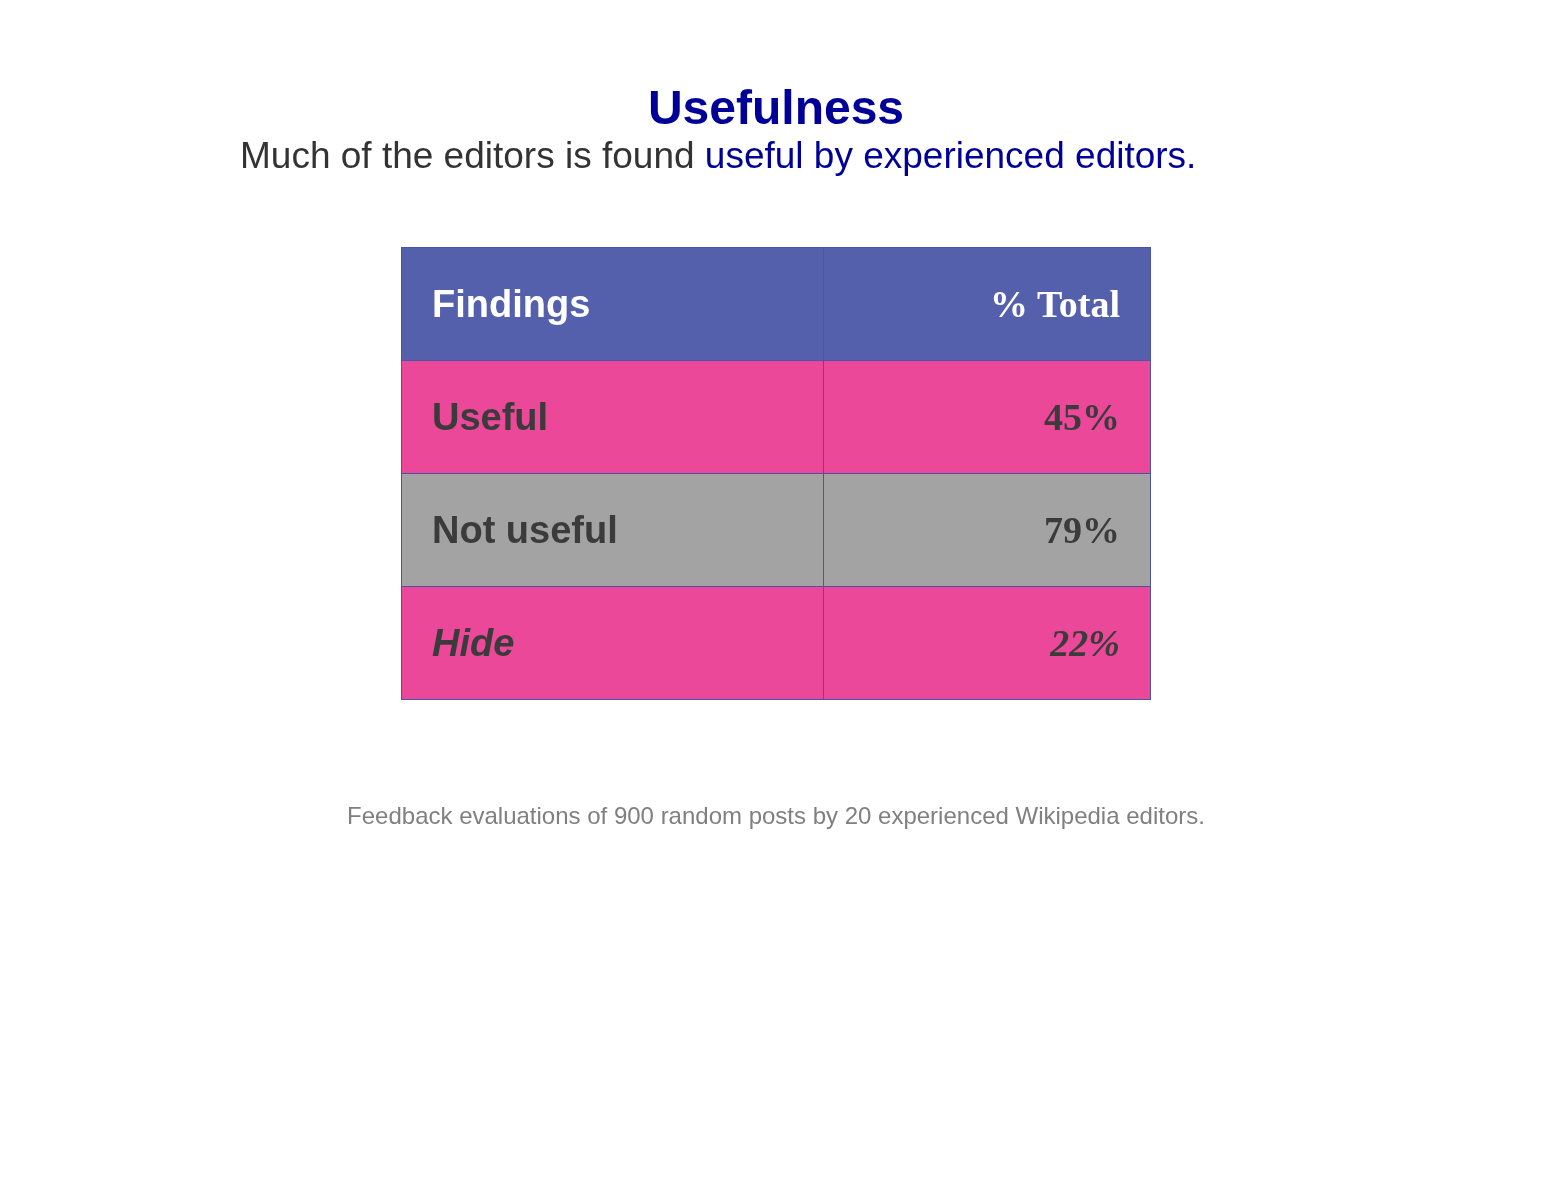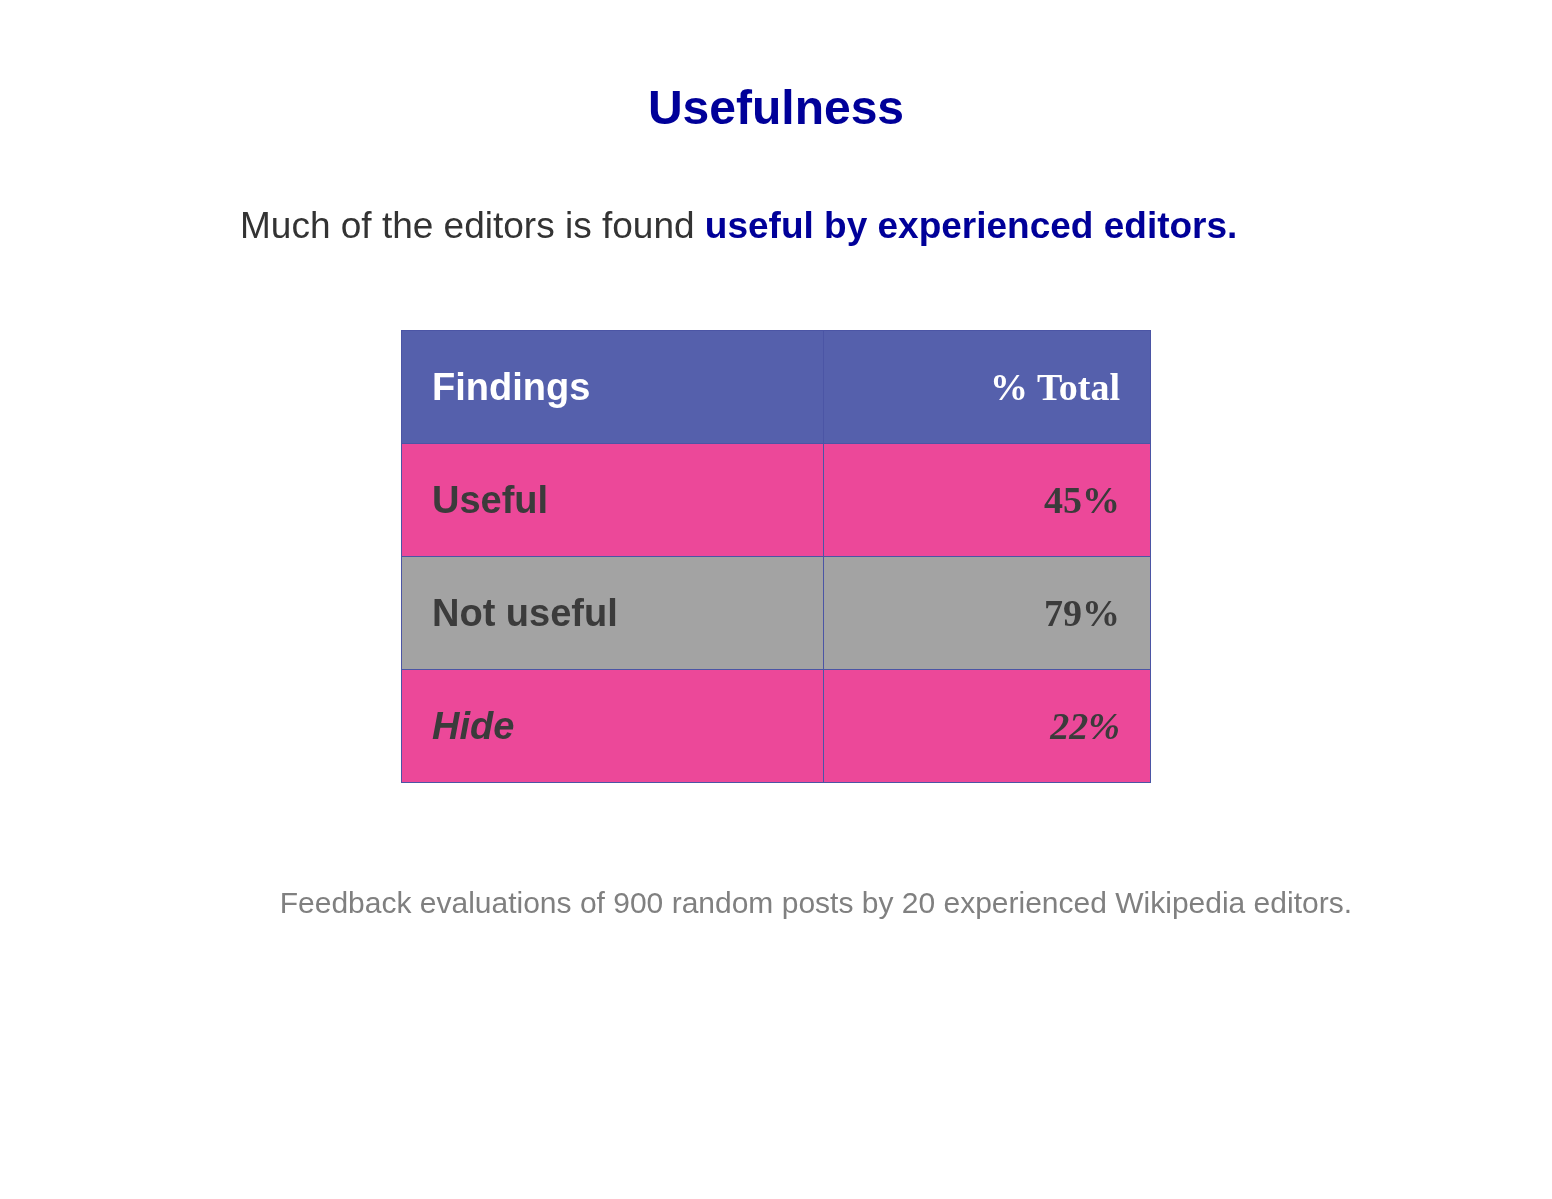--- a/index.html
+++ b/index.html
@@ -15,42 +15,40 @@
     position: absolute;
     top: 80px;
     left: 0;
     width: 100%;
   }
   .title {
     text-align: center;
     color: #000099;
     font-size: 48px;
     font-weight: bold;
-    margin-bottom: 70px;
   }
   .subtitle {
     text-align: left;
     font-size: 37px;
     color: #333333;
     margin-left: 240px;
     margin-right: 200px;
     margin-bottom: 70px;
   }
   .subtitle .emph {
     color: #000099;
-    font-weight: bold;
+    font-weight: normal;
   }
   .table-wrap {
     display: flex;
     justify-content: center;
   }
   table.findings {
     border-collapse: collapse;
     width: 750px;
-    margin-top: 13px;
   }
   table.findings th, table.findings td {
     border: 1px solid #4b55a5;
     padding: 34px 30px;
     font-size: 38px;
   }
   table.findings th {
     background: #5560ac;
     color: #ffffff;
     font-weight: bold;
@@ -68,23 +66,23 @@
   table.findings tr.zebra-white td {
     background: #a3a3a3;
     color: #3b3b3b;
     font-weight: bold;
   }
   table.findings tr.italic td {
     font-style: italic;
   }
   .footer {
     margin-top: 100px;
-    text-align: right;
+    text-align: center;
     color: #808080;
-    font-size: 30px;
+    font-size: 24px;
     line-height: 1.35;
     padding: 0 200px;
   }
   .footer a {
     color: #4b9c8e;
     text-decoration: underline;
   }
 </style>
 </head>
 <body>

